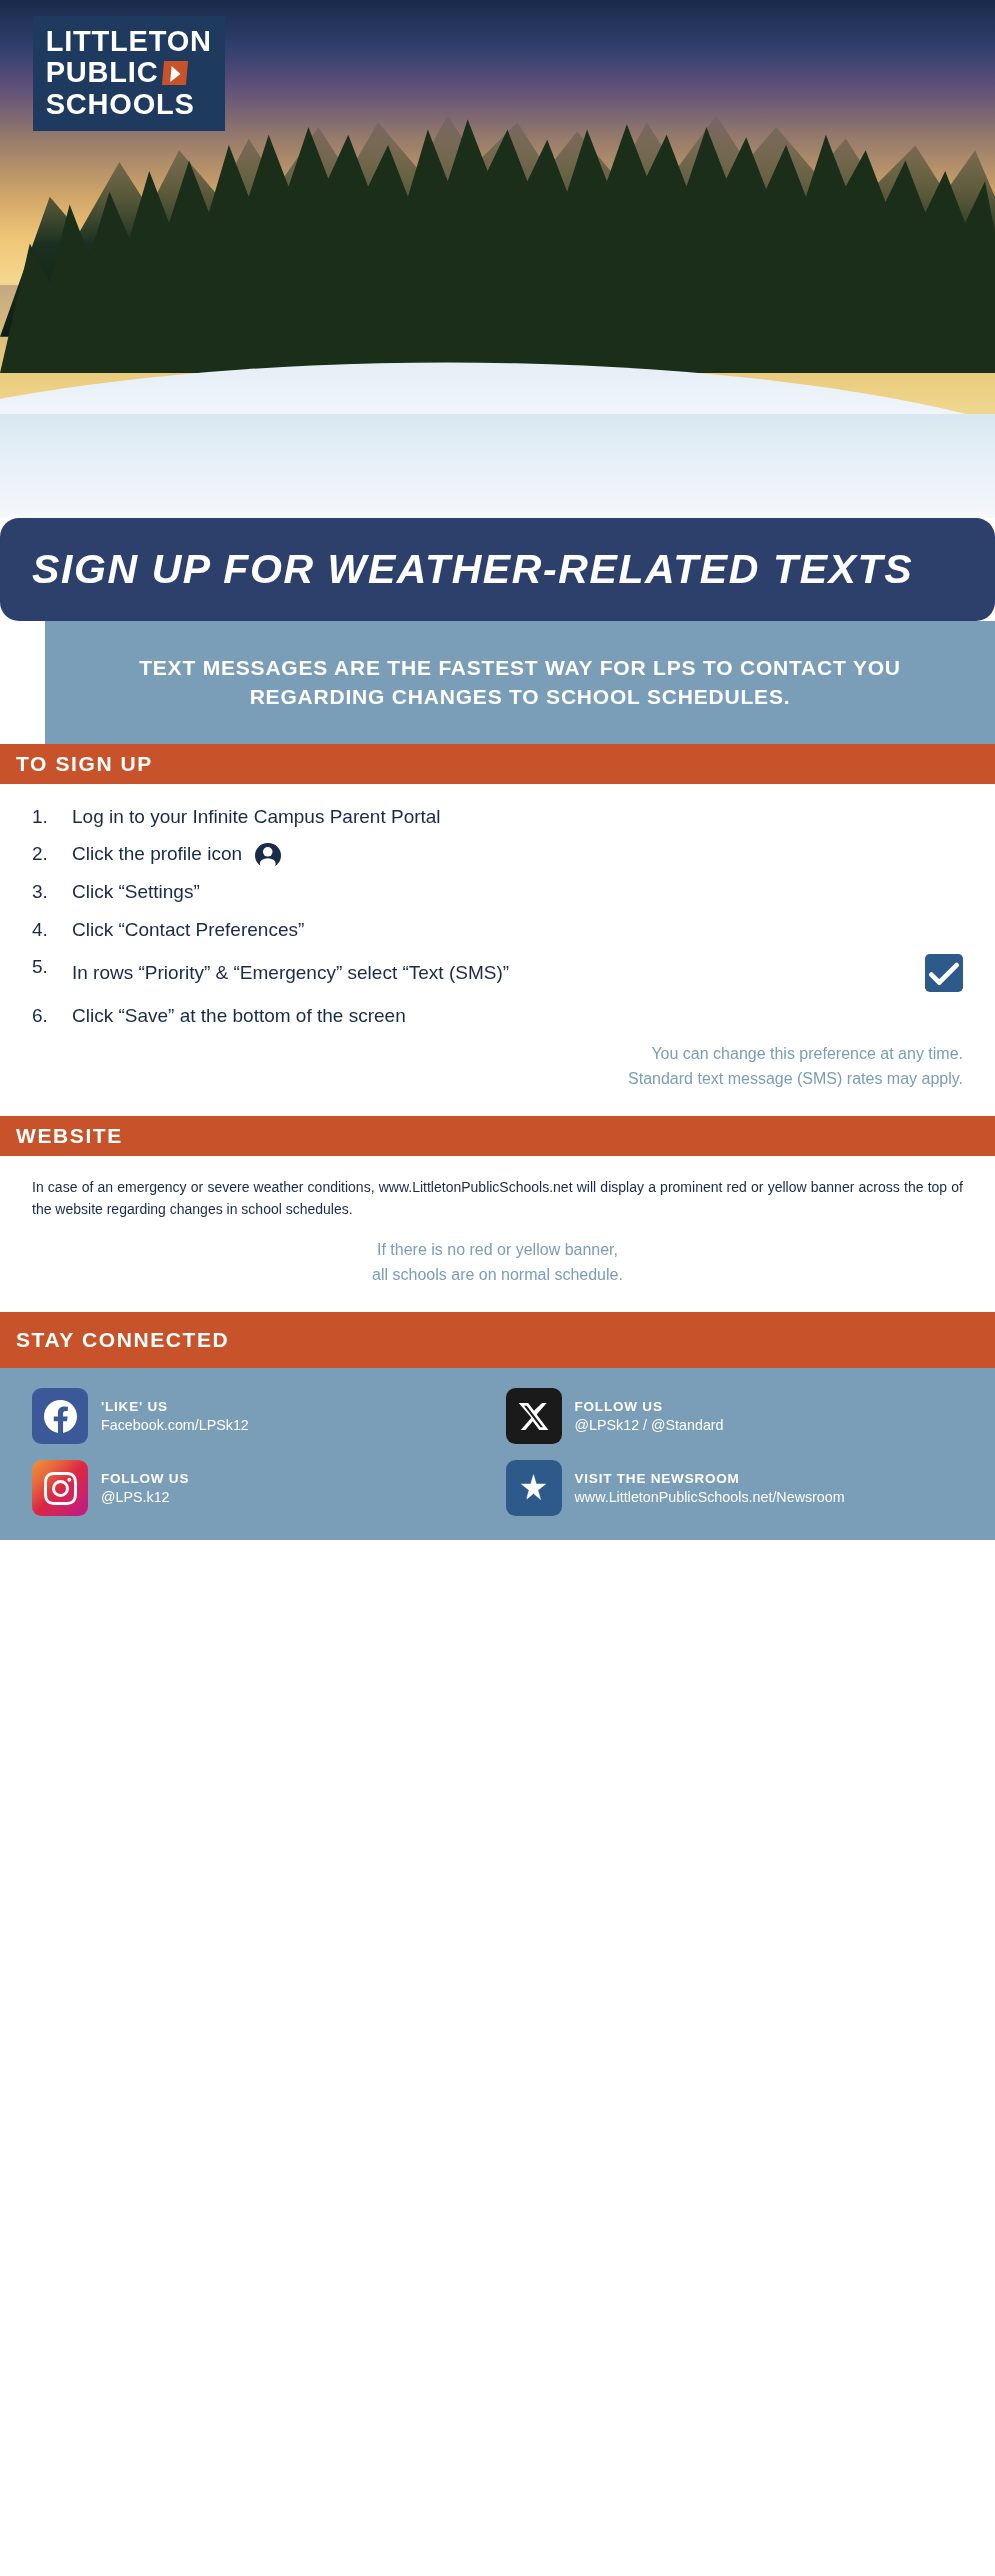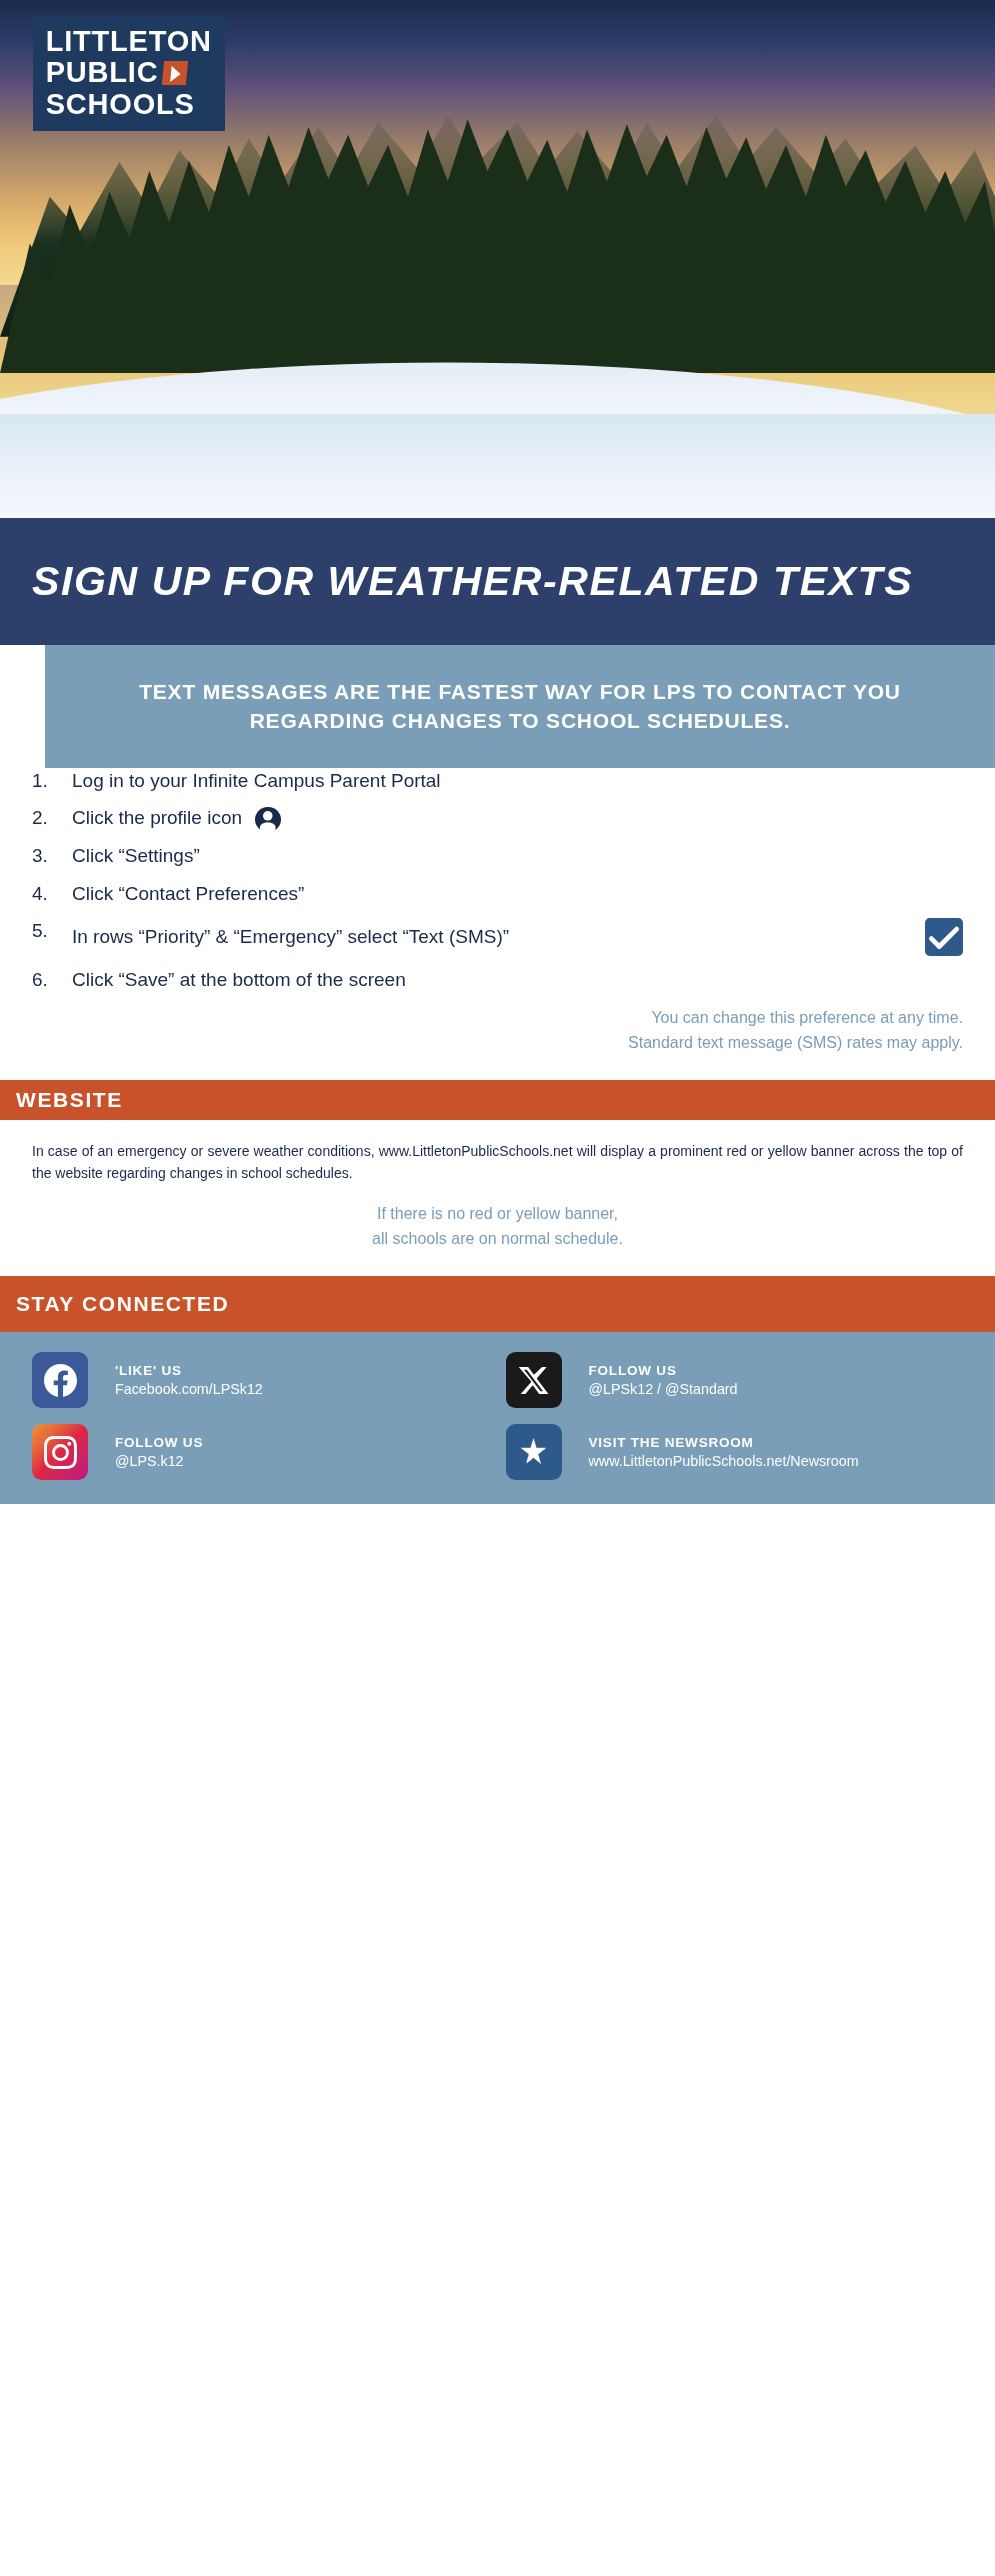--- a/index.html
+++ b/index.html
@@ -71,21 +71,22 @@
       font-size: 29px;
       font-weight: 900;
       line-height: 1.1;
       text-transform: uppercase;
       letter-spacing: 0.8px;
     }
 
     
     .signup-header {
       background: #2d3f6b;
-      padding: 40px 32px;
+      padding: 28px 32px;
+      border-radius: 19px;
     }
     .signup-header h1 {
       color: #fff;
       font-size: 41px;
       font-weight: 900;
       text-transform: uppercase;
       letter-spacing: 1.6px;
       font-style: italic;
     }
 
@@ -192,21 +193,21 @@
       letter-spacing: 1.6px;
     }
     .social-grid {
       display: grid;
       grid-template-columns: 1fr 1fr;
       gap: 16px;
     }
     .social-item {
       display: flex;
       align-items: center;
-      gap: 27px;
+      gap: 13px;
     }
     .social-icon-box {
       width: 56px;
       height: 56px;
       border-radius: 9.6px;
       display: flex;
       align-items: center;
       justify-content: center;
       flex-shrink: 0;
     }
@@ -268,20 +269,21 @@
 <div class="signup-header">
   <h1>SIGN UP FOR WEATHER-RELATED TEXTS</h1>
 </div>
 
 <div class="info-box">
   <p>TEXT MESSAGES ARE THE FASTEST WAY FOR LPS TO CONTACT YOU REGARDING CHANGES TO SCHOOL SCHEDULES.</p>
 </div>
 
 <div class="section-wrapper">
   <div class="signup-section">
+    <div class="section-label">TO SIGN UP</div>
 
     <ol class="steps-list">
 
       <li>
         <span class="step-num">1.</span>
         <span class="step-text">Log in to your Infinite Campus Parent Portal</span>
       </li>
 
       <li>
         <span class="step-num">2.</span>

